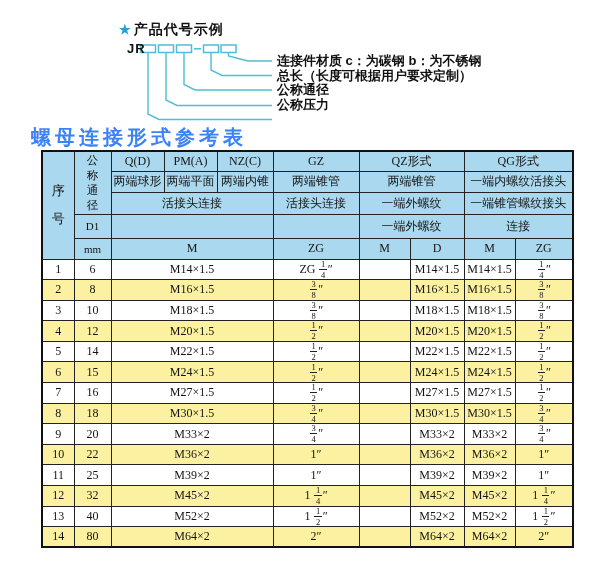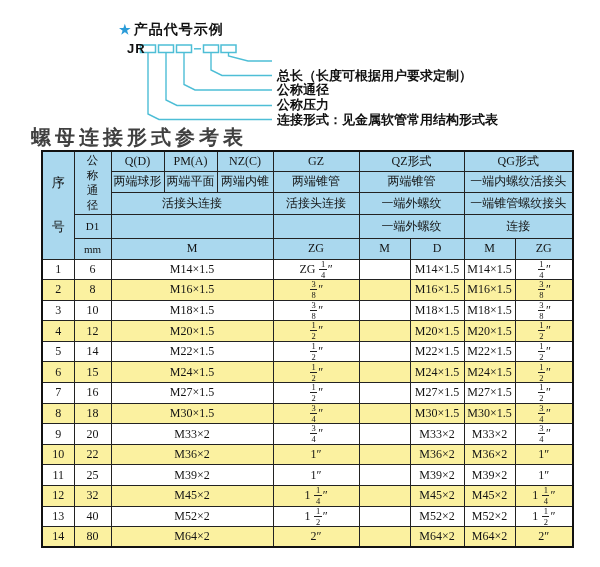--- a/index.html
+++ b/index.html
@@ -11,21 +11,21 @@
   
   .diag-title { position:absolute; left:119px; top:21px; font-size:14px; font-weight:bold; letter-spacing:1px; }
   .diag-title .star { font-size:13px; margin-right:2px; }
   .code-prefix { position:absolute; left:127px; top:41px; font-size:13px; font-weight:bold; letter-spacing:1px; }
   .diag-svg { position:absolute; left:0; top:0; width:600px; height:150px; }
   .diag-label { position:absolute; left:277px; height:16px; line-height:16px; font-size:13px; font-weight:bold; white-space:nowrap; }
 
   
   .tbl-title {
     position:absolute; left:31px; top:124px; font-family:Liberation Mono, monospace;
-    font-size:20px; font-weight:bold; letter-spacing:4px; color:#404040;
+    font-size:20px; font-weight:bold; letter-spacing:4px; color:#3b82f6;
   }
 
   
   table.ref {
     position:absolute; left:41px; top:150px; width:531px;
     border-collapse:collapse; table-layout:fixed;
     font-family:"Liberation Serif", serif; font-size:12px; color:#141414;
     border:2px solid #111;
   }
   table.ref th, table.ref td {
@@ -34,21 +34,21 @@
   }
   table.ref thead th { background:#aad8ee; }
   thead tr:nth-child(1){ height:20px; }
   thead tr:nth-child(2){ height:21px; }
   thead tr:nth-child(3){ height:22px; }
   thead tr:nth-child(4){ height:24px; }
   thead tr:nth-child(5){ height:21px; }
   tbody tr { height:20.6px; background:#ffffff; }
   tbody tr.stripe { background:#fbf1a0; }
   .vt { word-break:break-all; width:14px; margin:0 auto; }
-  .vt.seq { line-height:44px; font-size:13px; }
+  .vt.seq { line-height:28px; font-size:13px; }
   .vt.dn  { line-height:15px; font-size:11.5px; }
   .small-u { font-size:11px; }
 
   
   .fr { display:inline-block; vertical-align:middle; text-align:center; line-height:1; margin:0 1px; }
   .fr .n { display:block; font-size:8.5px; padding:0 1.5px 0.5px; border-bottom:1px solid #222; }
   .fr .d { display:block; font-size:8.5px; padding-top:1px; }
 </style>
 </head>
 <body>
@@ -71,24 +71,24 @@
       <rect x="203.5" y="45" width="15" height="7.5"></rect>
       <rect x="221" y="45" width="15" height="7.5"></rect>
     </g>
   </svg>
 
   <div class="diag-title">
     <span class="star" style="color:#2b9cd8">★</span><span>产品代号示例</span>
   </div>
   <div class="code-prefix">JR</div>
 
+  <div class="diag-label" style="top:53px">连接件材质  c：为碳钢  b：为不锈钢</div>
   <div class="diag-label" style="top:68px">总长（长度可根据用户要求定制）</div>
   <div class="diag-label" style="top:82px">公称通径</div>
   <div class="diag-label" style="top:97px">公称压力</div>
-  <div class="diag-label" style="top:112px">连接形式：见金属软管常用结构形式表</div>
 
   <div class="tbl-title">螺母连接形式参考表</div>
 
   <table class="ref">
     <colgroup>
       <col style="width:32px">
         <col style="width:37px">
       <col style="width:53px">
         <col style="width:53px">
         <col style="width:56px">

